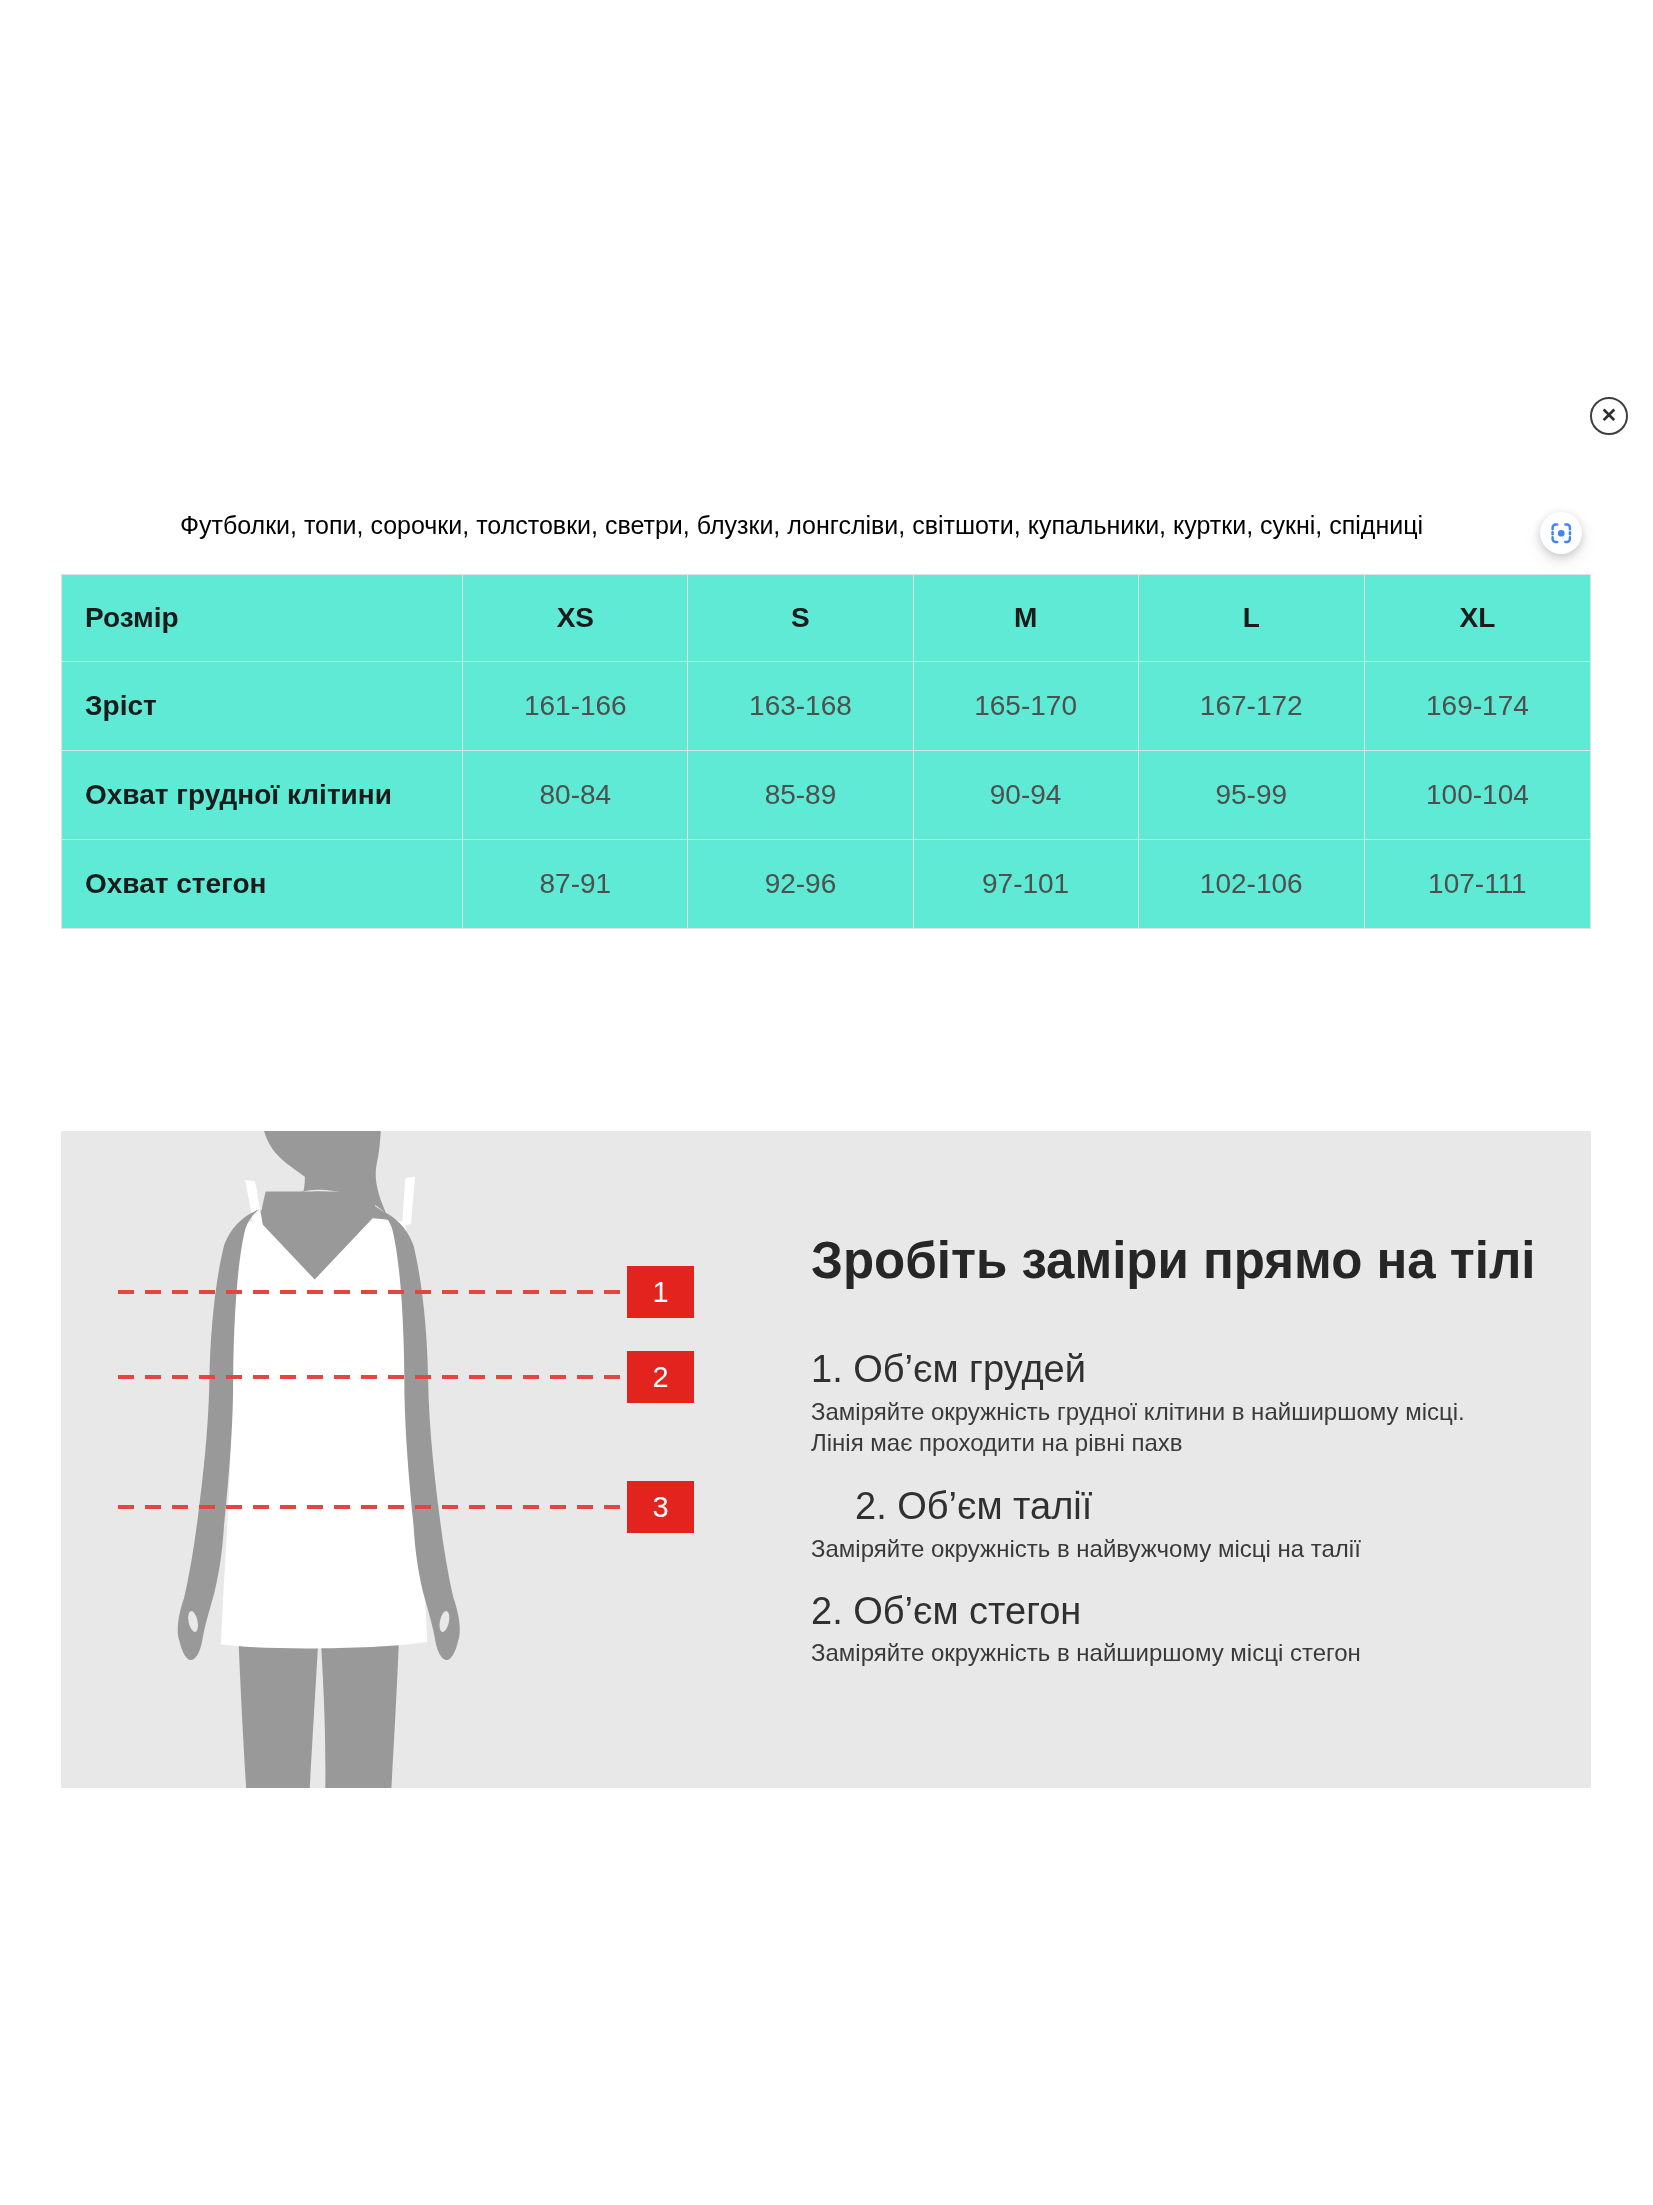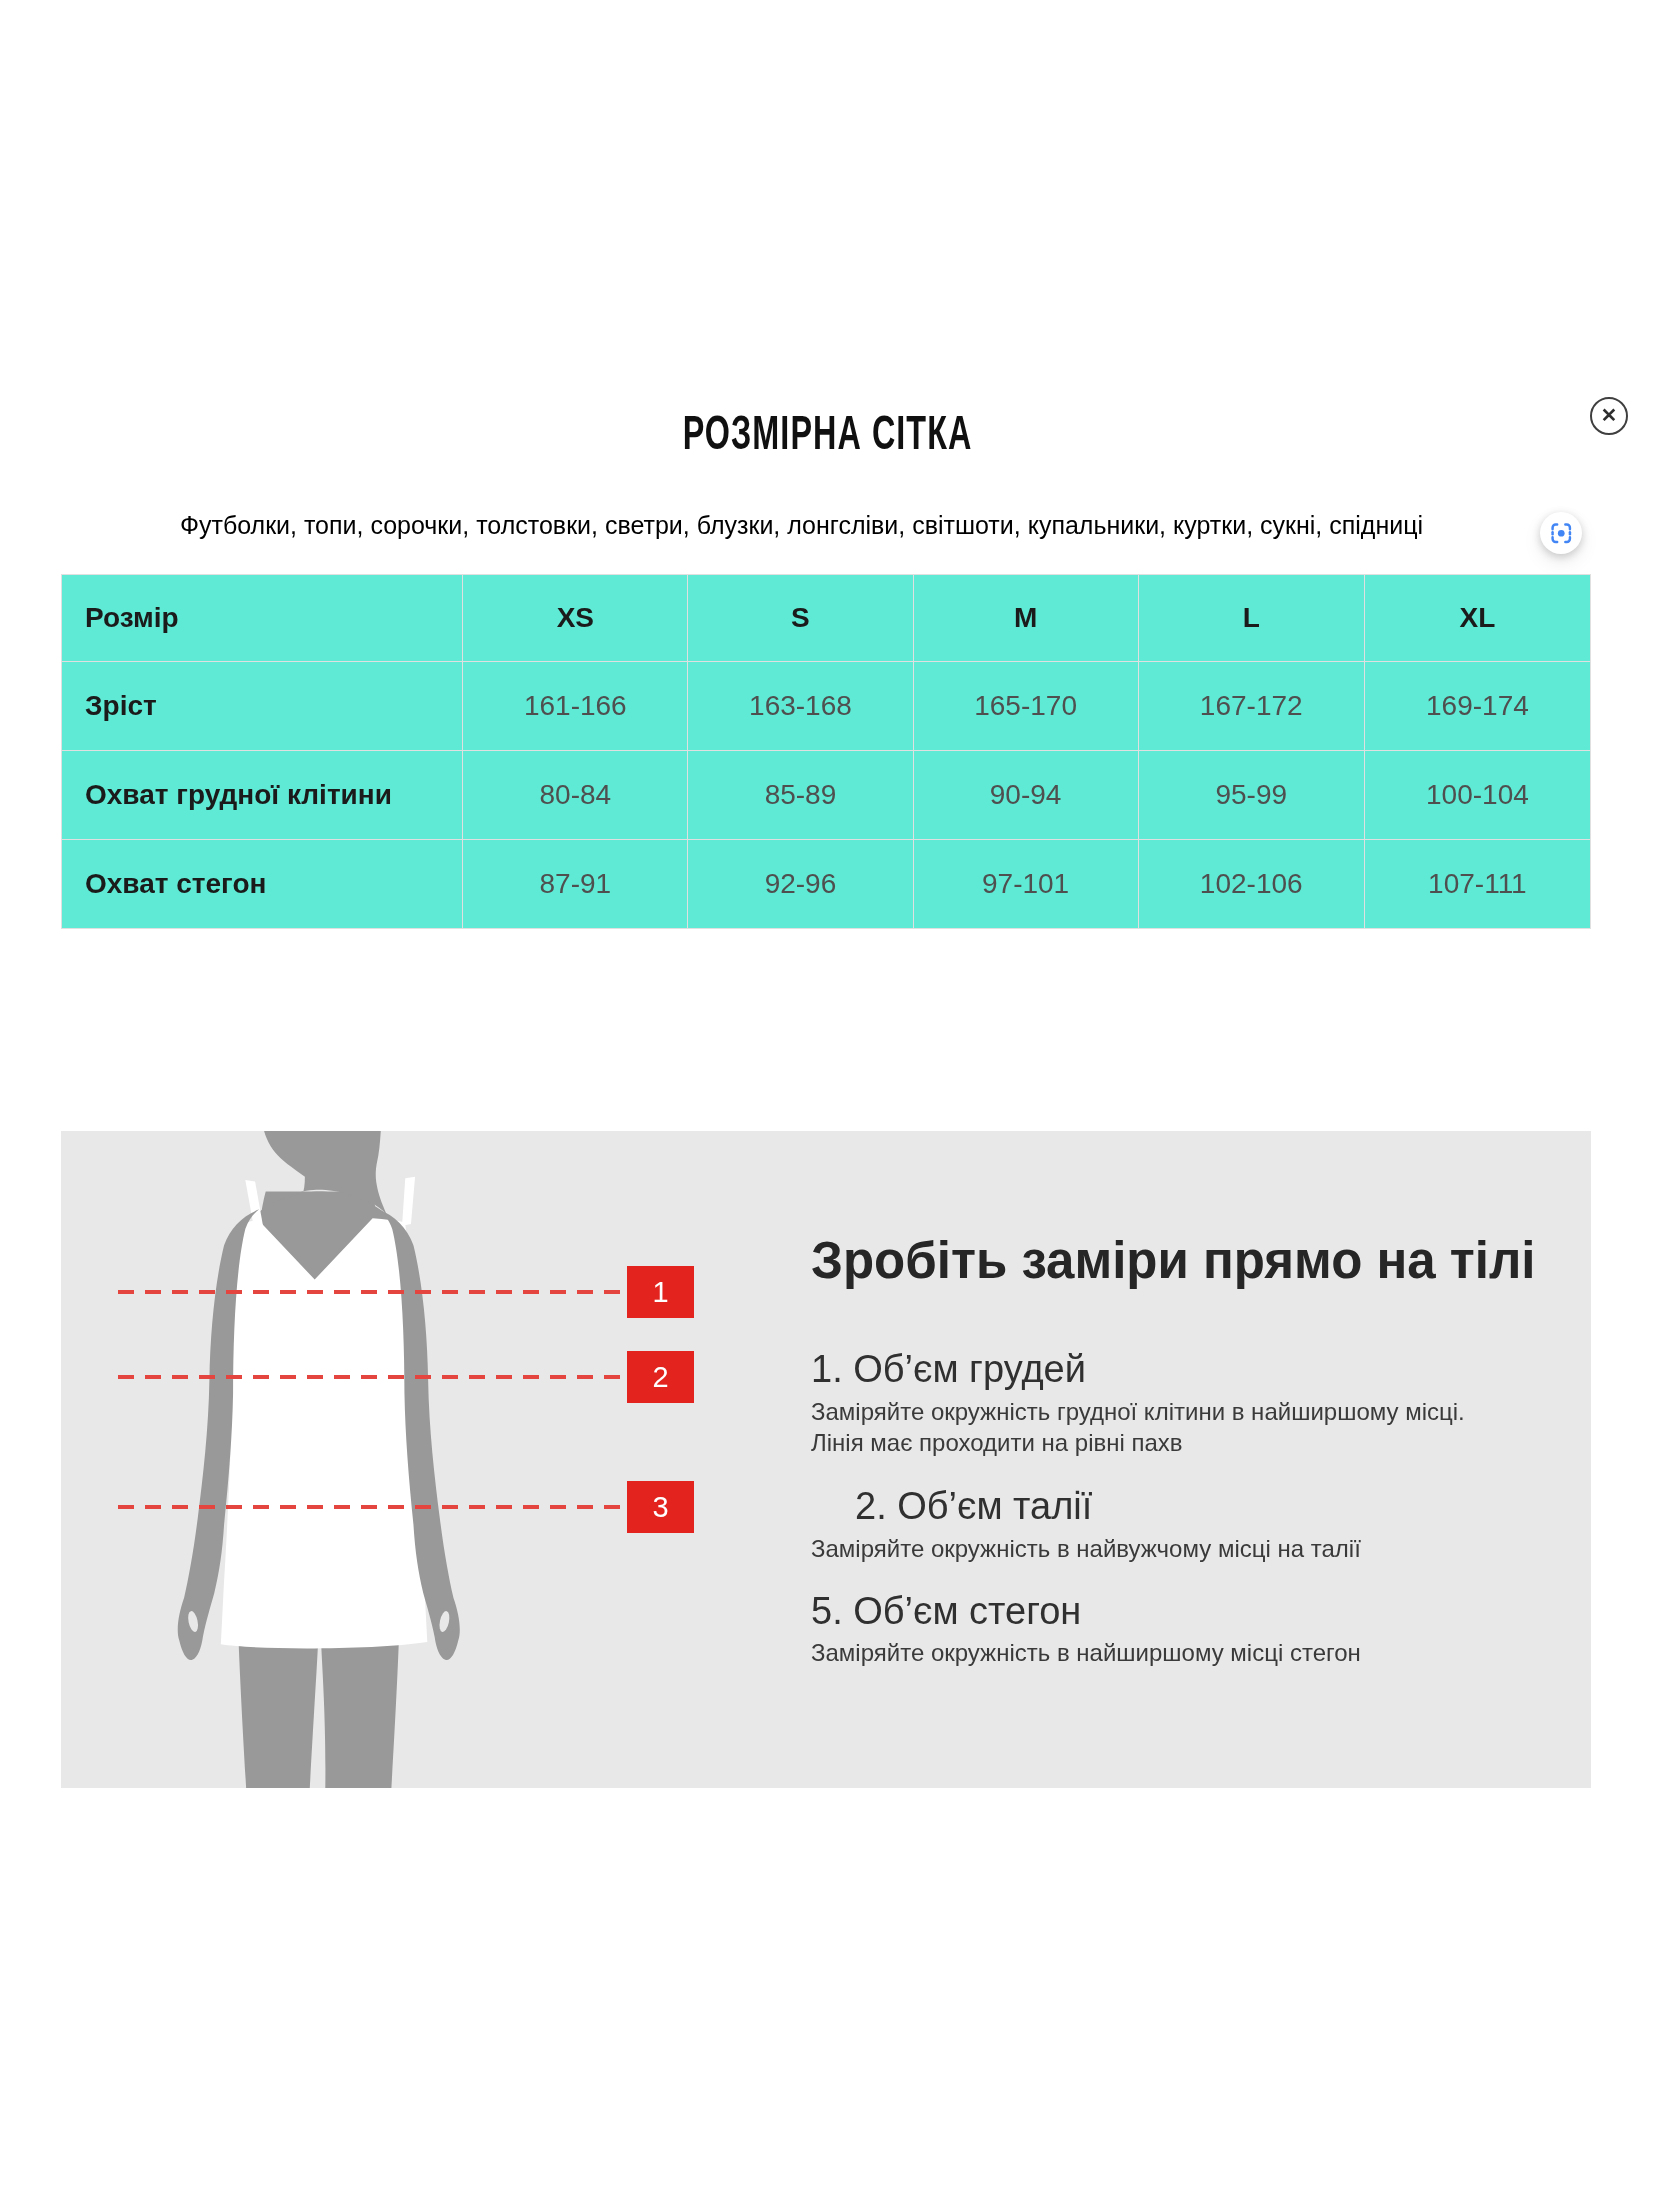--- a/index.html
+++ b/index.html
@@ -45,23 +45,20 @@
   .sec-text{position:absolute;left:750px;width:719px;font-size:24px;line-height:31px;color:#3a3a3a;white-space:pre-line;}
   .t1{top:217px;} .b1{top:265px;}
   .t2{top:354px;margin-left:44px;} .b2{top:402px;}
   .t3{top:459px;} .b3{top:506px;}
 </style>
 </head>
 <body>
 
 <div class="page">
 
-  <div class="title-row">
-    <span class="title-inner">РОЗМІРНА СІТКА</span>
-  </div>
 
   <button class="close-btn">
     <span>✕</span>
   </button>
 
   <div class="subtitle">Футболки, топи, сорочки, толстовки, светри, блузки, лонгсліви, світшоти, купальники, куртки, сукні, спідниці</div>
 
   <button class="lens-btn">
     <svg width="24.5" height="24.5" viewBox="0 0 24 24" fill="none" stroke="#4285f4" stroke-width="2.4" stroke-linecap="round">
       <path d="M8 3.5 H6.5 A3 3 0 0 0 3.5 6.5 V8"></path>
@@ -175,18 +172,18 @@
 
     <div class="guide-heading">Зробіть заміри прямо на тілі</div>
 
     <div class="sec-title t1">1. Об’єм грудей</div>
     <div class="sec-text  b1">Заміряйте окружність грудної клітини в найширшому місці.
 Лінія має проходити на рівні пахв</div>
 
     <div class="sec-title t2">2. Об’єм талії</div>
     <div class="sec-text  b2">Заміряйте окружність в найвужчому місці на талії</div>
 
-    <div class="sec-title t3">5. Об’єм стегон</div>
+    <div class="sec-title t3">2. Об’єм стегон</div>
     <div class="sec-text  b3">Заміряйте окружність в найширшому місці стегон</div>
   </div>
 
 </div>
 
 
 </body></html>

